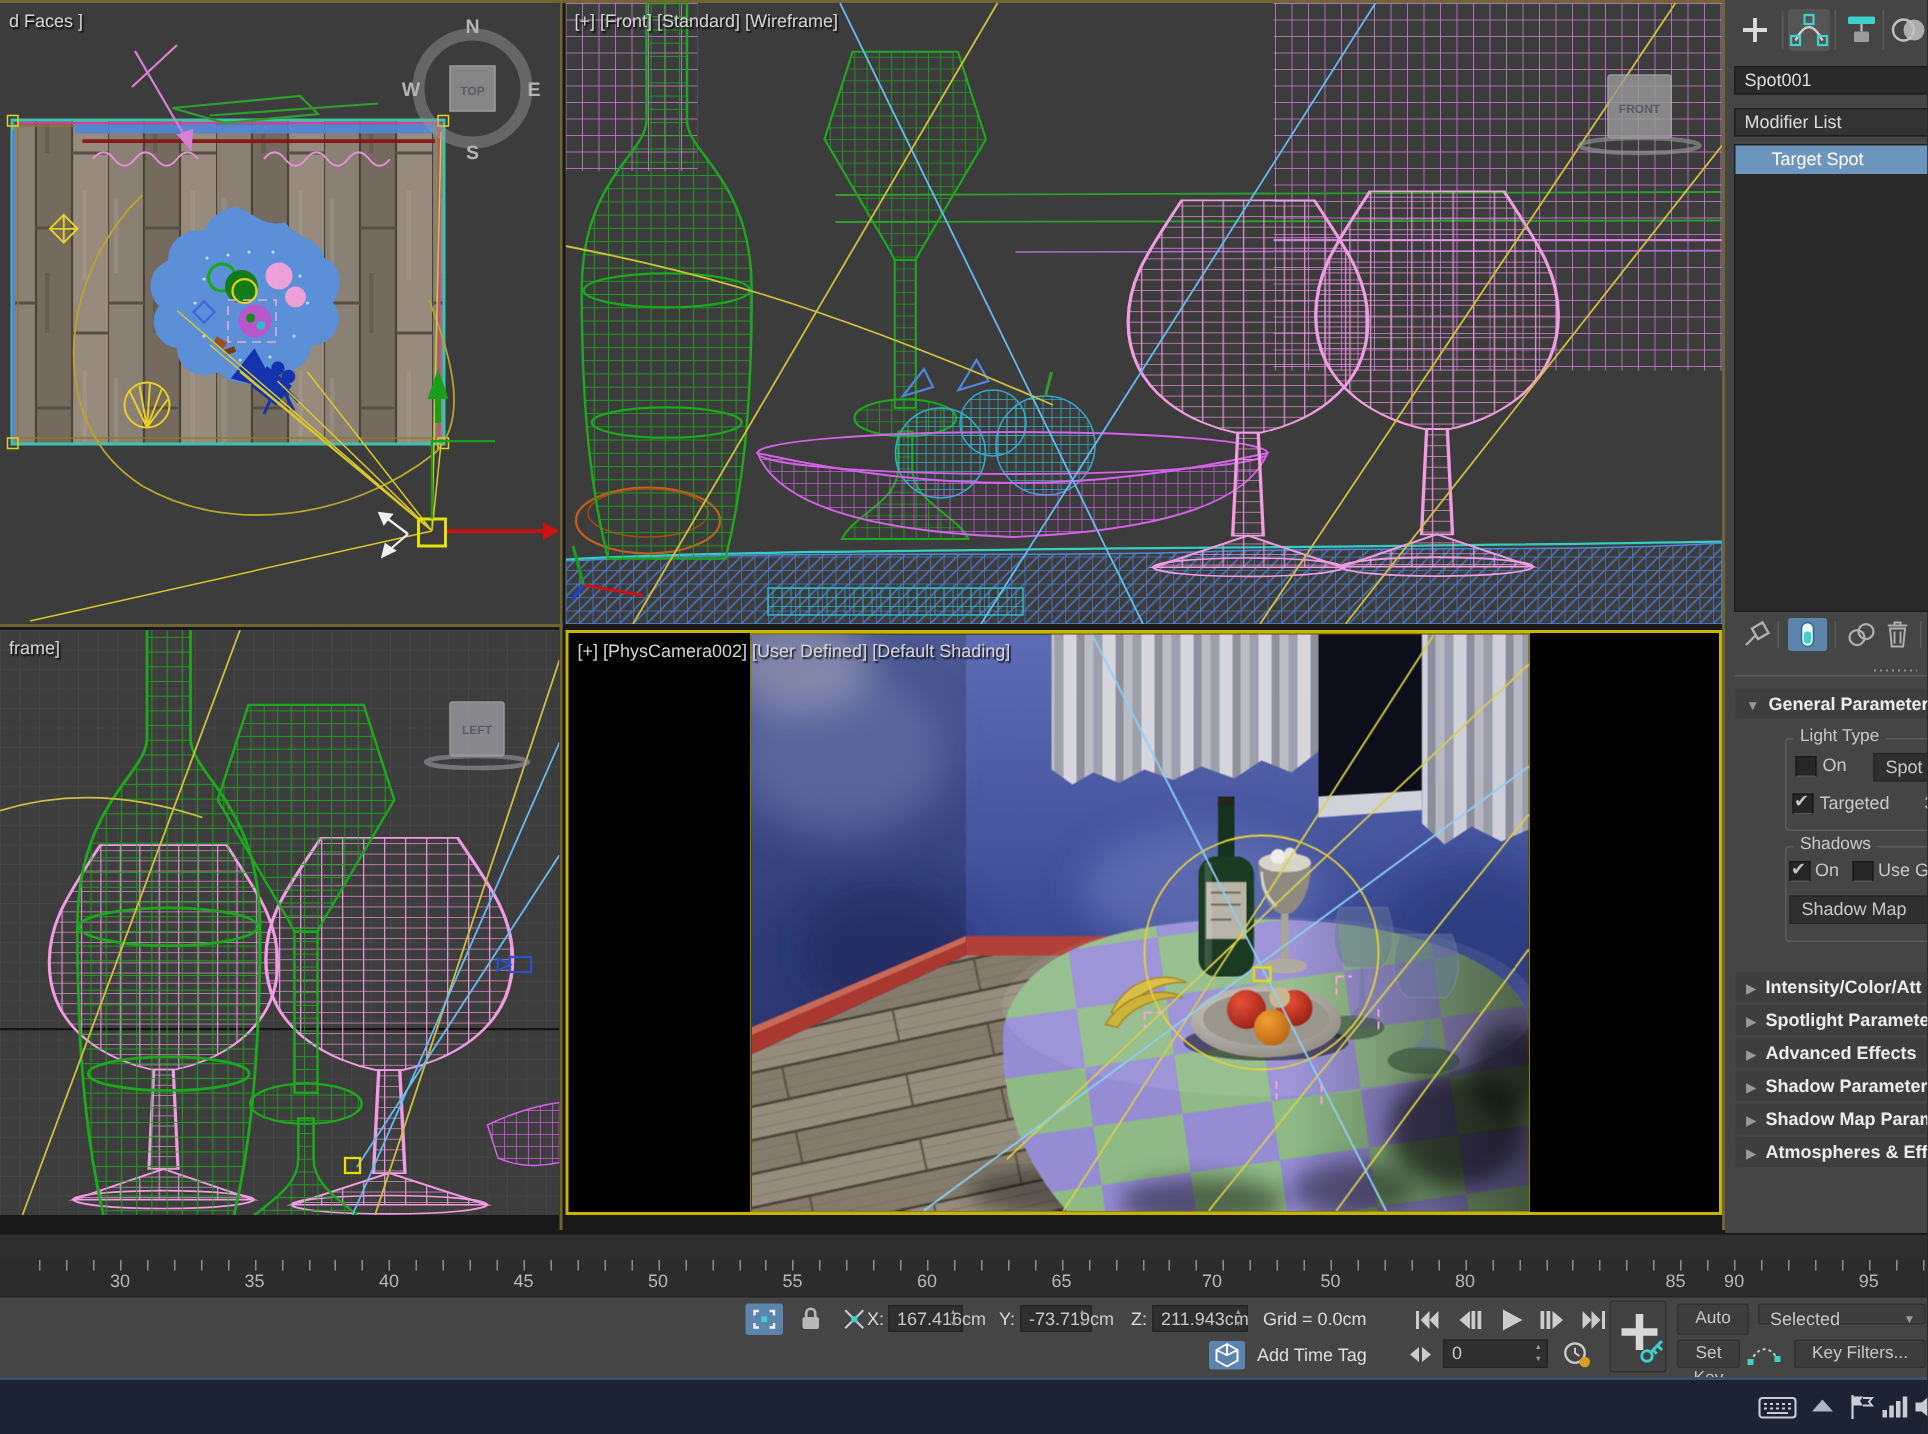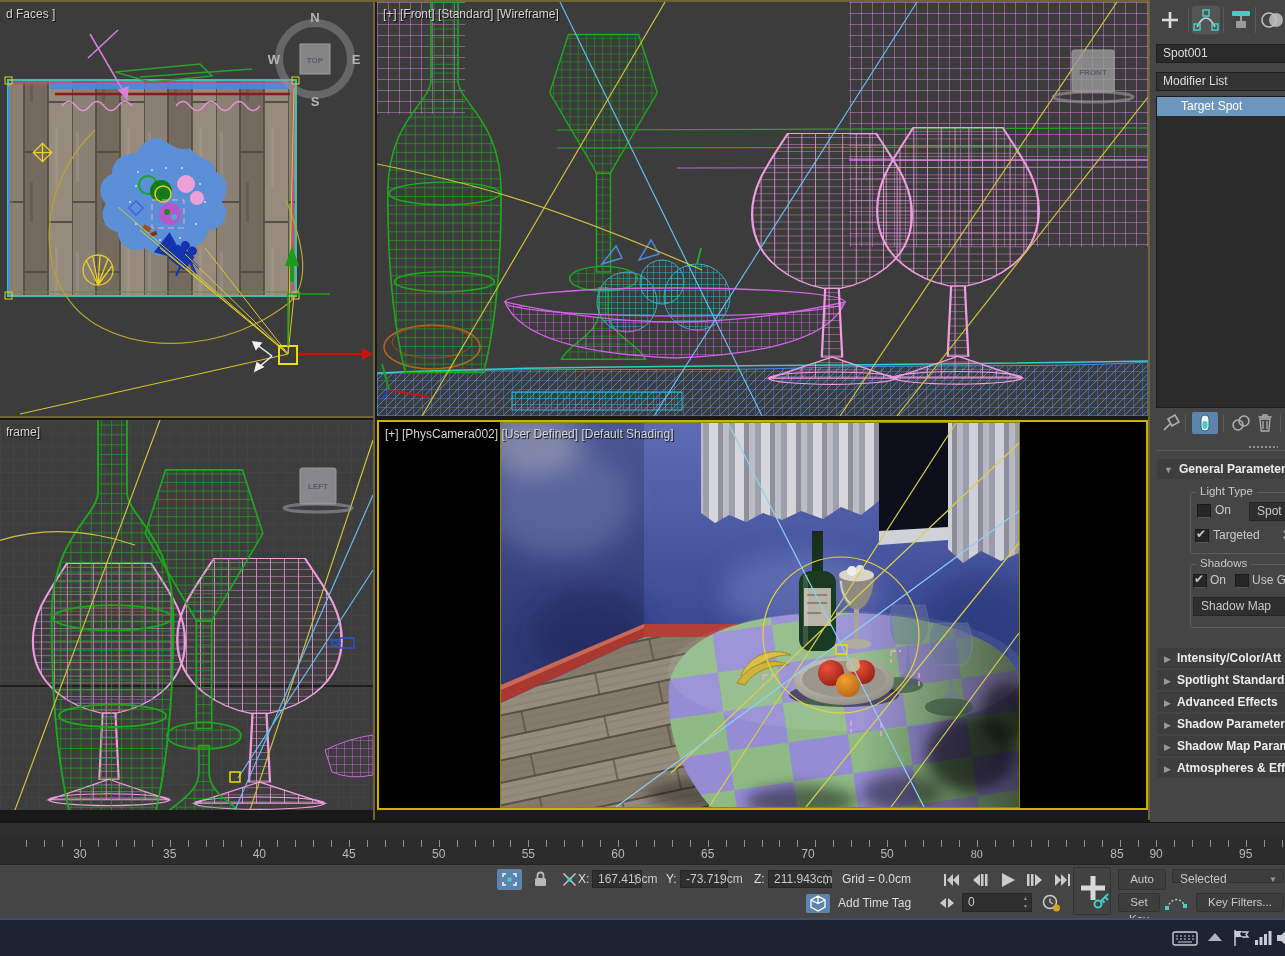--- a/index.html
+++ b/index.html
@@ -535,21 +535,21 @@
           <span class="chk">✔</span>
         </div>
     <span class="lbl" style="left:19px;top:8px">On</span>
     <div class="cb" style="left:44px;top:9px"></div>
     <span class="lbl" style="left:61px;top:8px">Use Glob</span>
     <div class="drop" style="left:2px;top:32px;width:106px;height:19px">Shadow Map</div>
   </div>
 
   <div>
         <div class="rollout" style="top: 648px;"><span class="tri">▶</span><span class="rtitle">Intensity/Color/Att</span></div>
-        <div class="rollout" style="top: 670px;"><span class="tri">▶</span><span class="rtitle">Spotlight Standard</span></div>
+        <div class="rollout" style="top: 670px;"><span class="tri">▶</span><span class="rtitle">Spotlight Paramete</span></div>
         <div class="rollout" style="top: 692px;"><span class="tri">▶</span><span class="rtitle">Advanced Effects</span></div>
         <div class="rollout" style="top: 714px;"><span class="tri">▶</span><span class="rtitle">Shadow Parameters</span></div>
         <div class="rollout" style="top: 736px;"><span class="tri">▶</span><span class="rtitle">Shadow Map Param</span></div>
         <div class="rollout" style="top: 758px;"><span class="tri">▶</span><span class="rtitle">Atmospheres &amp; Effe</span></div>
       </div>
 </aside>
 
 <div class="trackbar"></div>
 
 <div class="ruler">
@@ -627,21 +627,21 @@
       <span class="tlabel" style="left: 80px;">30</span>
       <span class="tlabel" style="left: 169.675px;">35</span>
       <span class="tlabel" style="left: 259.35px;">40</span>
       <span class="tlabel" style="left: 349.025px;">45</span>
       <span class="tlabel" style="left: 438.7px;">50</span>
       <span class="tlabel" style="left: 528.375px; text-align: right;">55</span>
       <span class="tlabel" style="left: 618.05px;">60</span>
       <span class="tlabel" style="left: 707.725px;">65</span>
       <span class="tlabel" style="left: 808px;">70</span>
       <span class="tlabel" style="left: 887.075px;">50</span>
-      <span class="tlabel" style="left: 976.75px; font-family: Liberation Serif, serif;">80</span>
+      <span class="tlabel" style="left: 976.75px;">80</span>
       <span class="tlabel" style="left: 1117px;">85</span>
       <span class="tlabel" style="left: 1156.1px;">90</span>
       <span class="tlabel" style="left: 1245.77px;">95</span>
     </div>
 
 <div class="statusbar">
   <div class="sbtn bluebtn" style="left:497px;top:4px;width:25px;height:21px">
     <svg width="25" height="21">
           <path d="M6,8 V5 H9 M16,5 H19 V8 M19,13 V16 H16 M9,16 H6 V13" stroke="#eef6f6" fill="none" stroke-width="1.6"></path>
           <rect x="10.5" y="8.5" width="4" height="4" fill="#3fd0c9"></rect>

